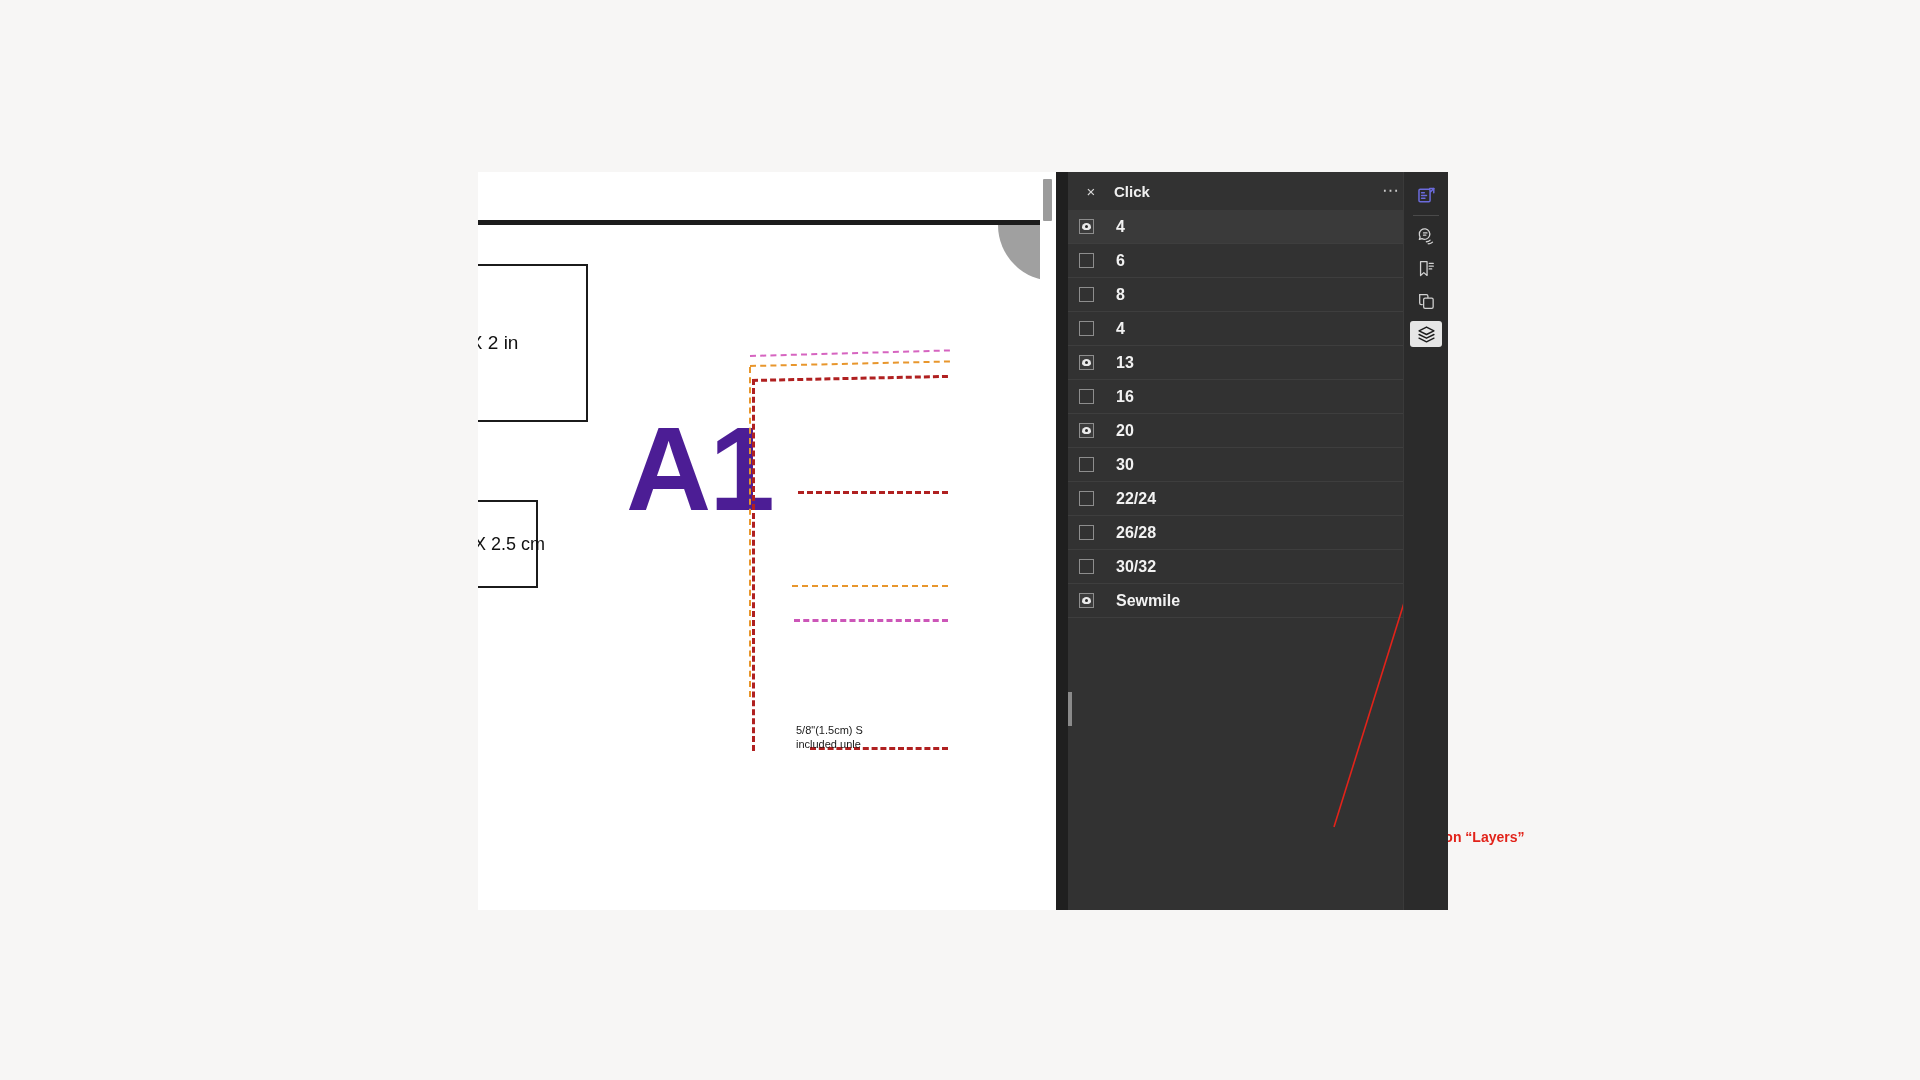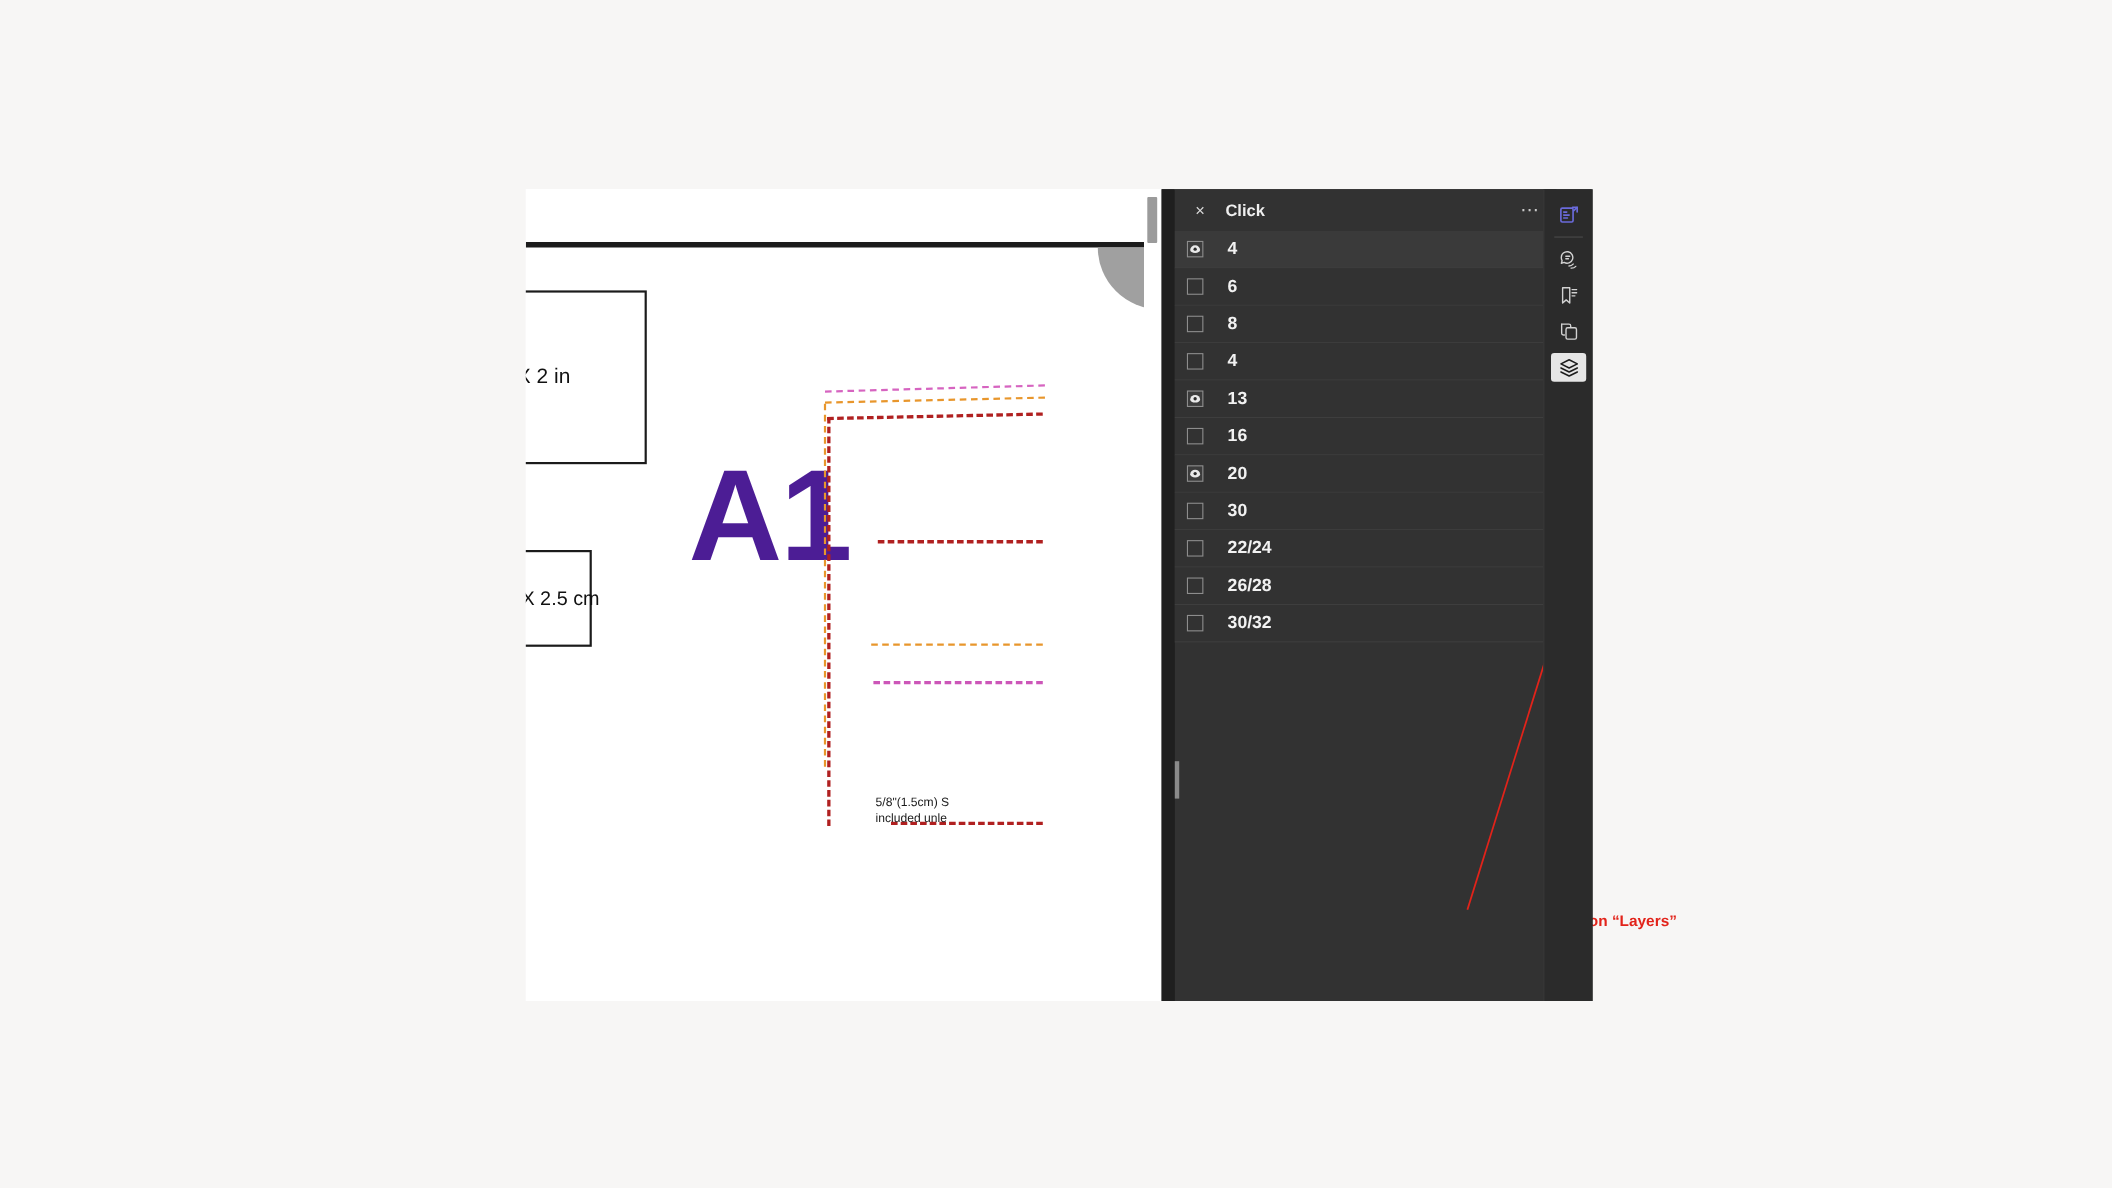--- a/index.html
+++ b/index.html
@@ -385,20 +385,26 @@
           <div class="layer-name">22/24</div>
         </div>
         <div class="layer-row">
           <div class="layer-vis"></div>
           <div class="layer-name">26/28</div>
         </div>
         <div class="layer-row">
           <div class="layer-vis"></div>
           <div class="layer-name">30/32</div>
         </div>
+        <div class="layer-row">
+          <div class="layer-vis on">
+            <span class="eye"></span>
+          </div>
+          <div class="layer-name">Sewmile</div>
+        </div>
       </div>
 
     <div id="list-scroll-track">
       <div id="list-scroll-arrow"></div>
       <div id="list-scroll-thumb"></div>
     </div>
     <div id="list-bottom-handle"></div>
 
     <svg id="callout-line">
       <line x1="278" y1="655" x2="392" y2="290" stroke="#e2231a" stroke-width="1.6"></line>

